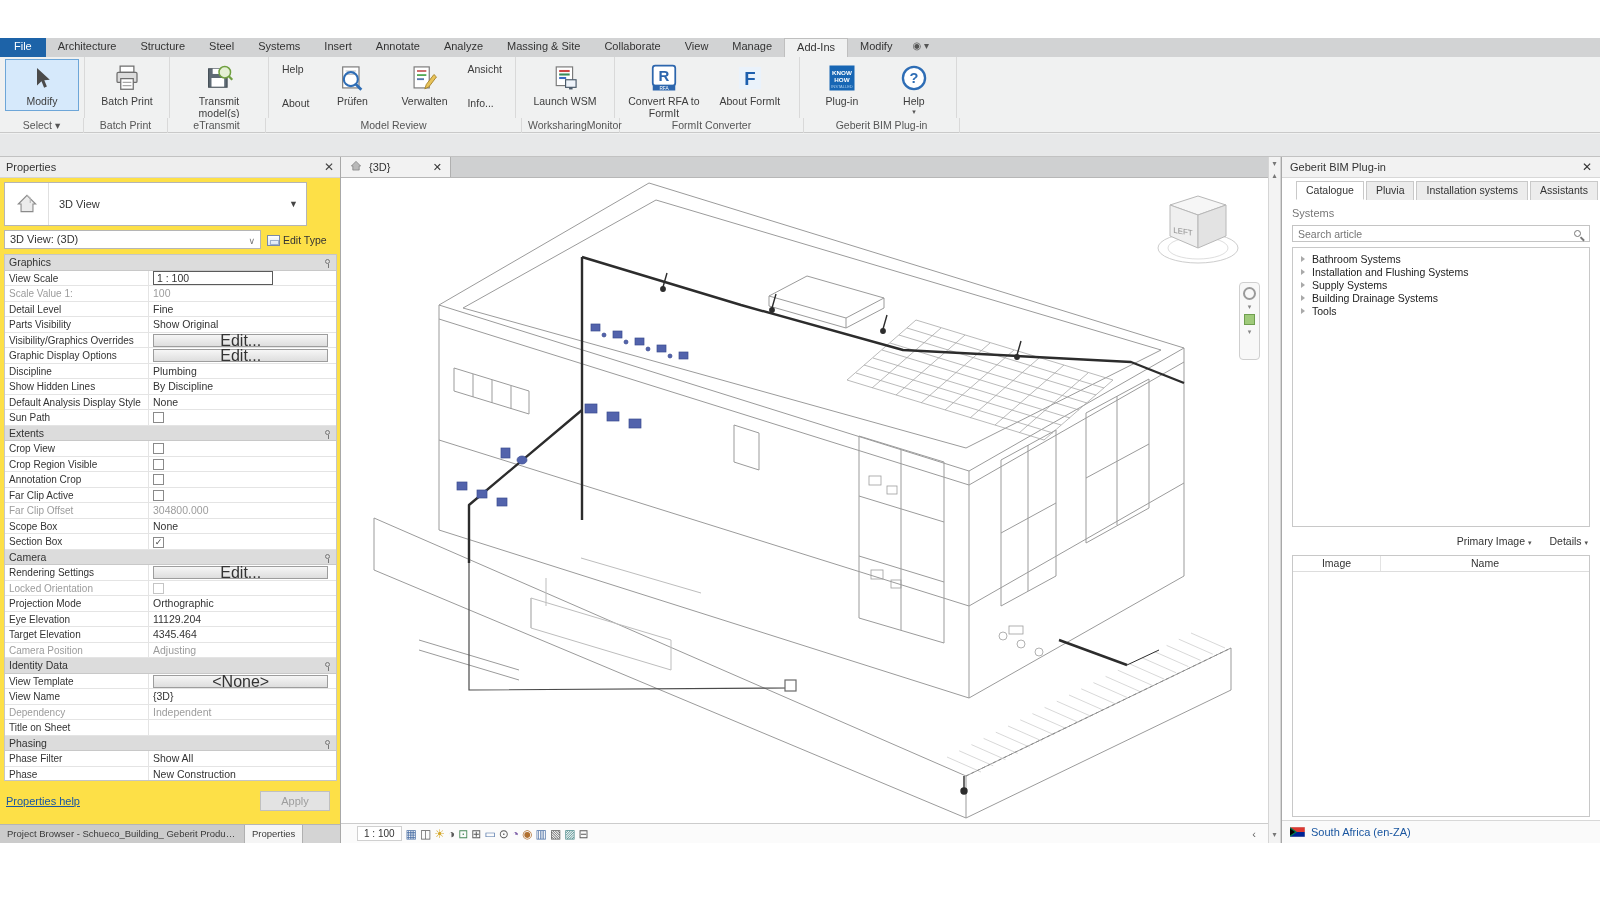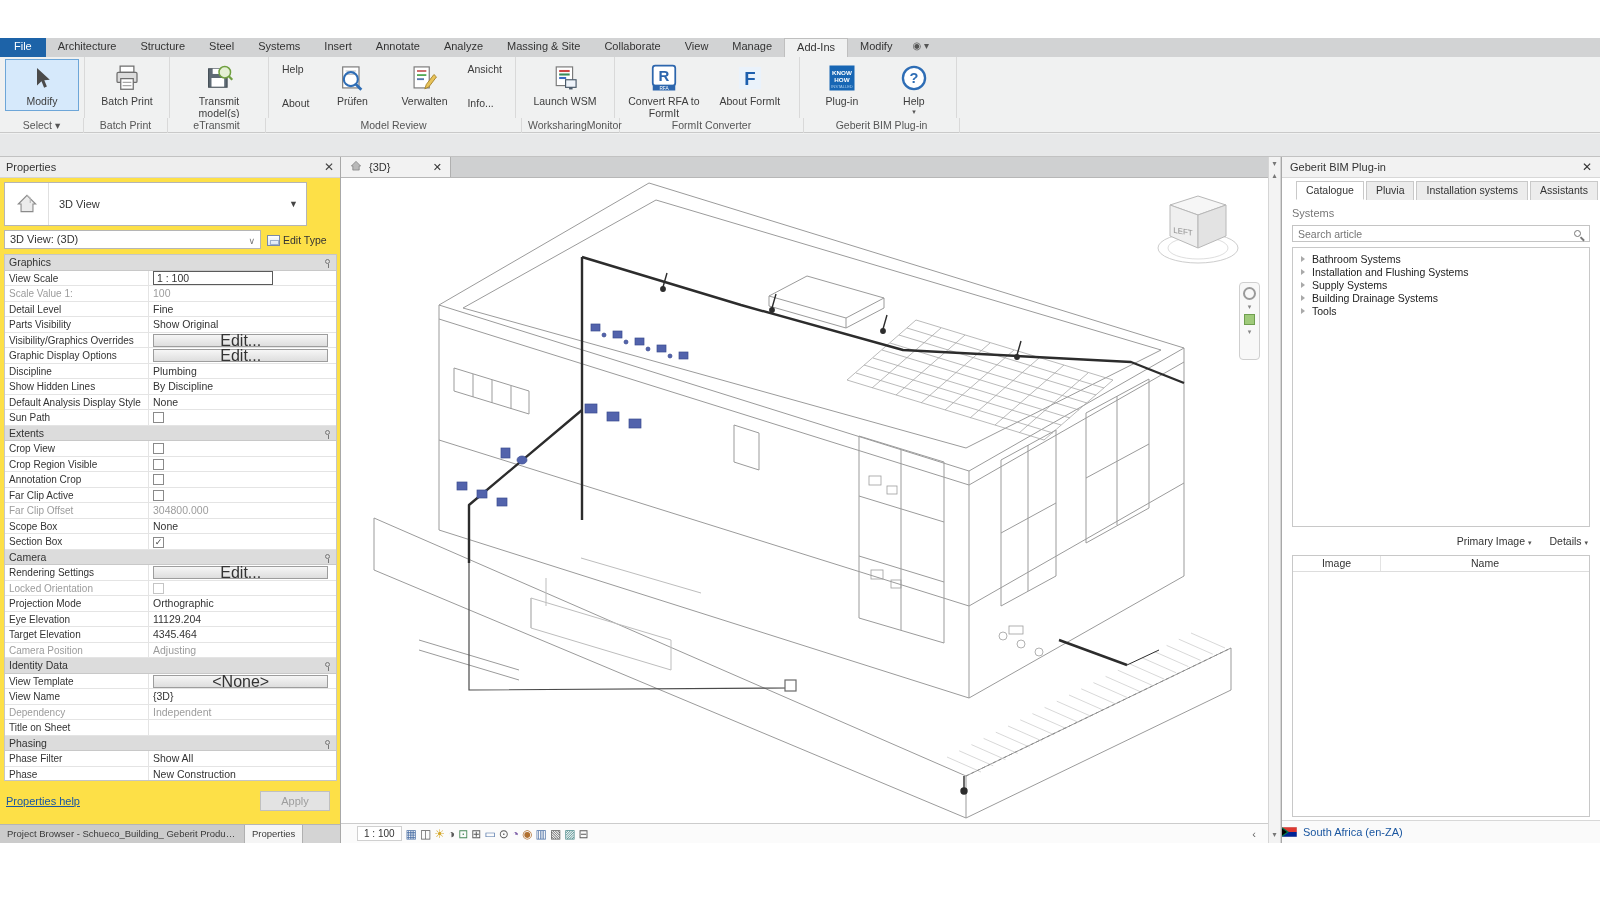--- a/index.html
+++ b/index.html
@@ -140,21 +140,21 @@
     border-left:4.5px solid #a9a9a9; margin-right:7px; }
   #gp-imgrow { position:absolute; right:12px; top:378px; font-size:10.5px; color:#333; display:flex; gap:18px; }
   #gp-imgrow .dd { cursor:default; }
   #gp-table { position:absolute; left:10px; top:398px; width:298px; height:262px; border:1px solid #c8c8c8;
     background:#fff; }
   #gp-thead { display:flex; height:16px; border-bottom:1px solid #ddd; }
   #gp-thead .th { line-height:15px; font-size:10.5px; color:#333; text-align:center; cursor:default; }
   #gp-thead .th:first-child { width:88px; border-right:1px solid #e3e3e3; }
   #gp-thead .th:last-child { flex:1; }
   #gp-locale { position:absolute; left:0; top:663px; width:100%; height:23px; border-top:1px solid #d8d8d8;
-    display:flex; align-items:center; gap:6px; padding:0 0; background:#fafafa; cursor:default; }
+    display:flex; align-items:center; gap:6px; padding:0 8px; background:#fafafa; cursor:default; }
   #gp-locale span { color:#1a56a0; font-size:11px; }
 </style>
 </head>
 <body>
 
 <div id="app">
 
   <div id="tabbar">
       <div class="rtab file">File</div>
       <div class="rtab">Architecture</div>

